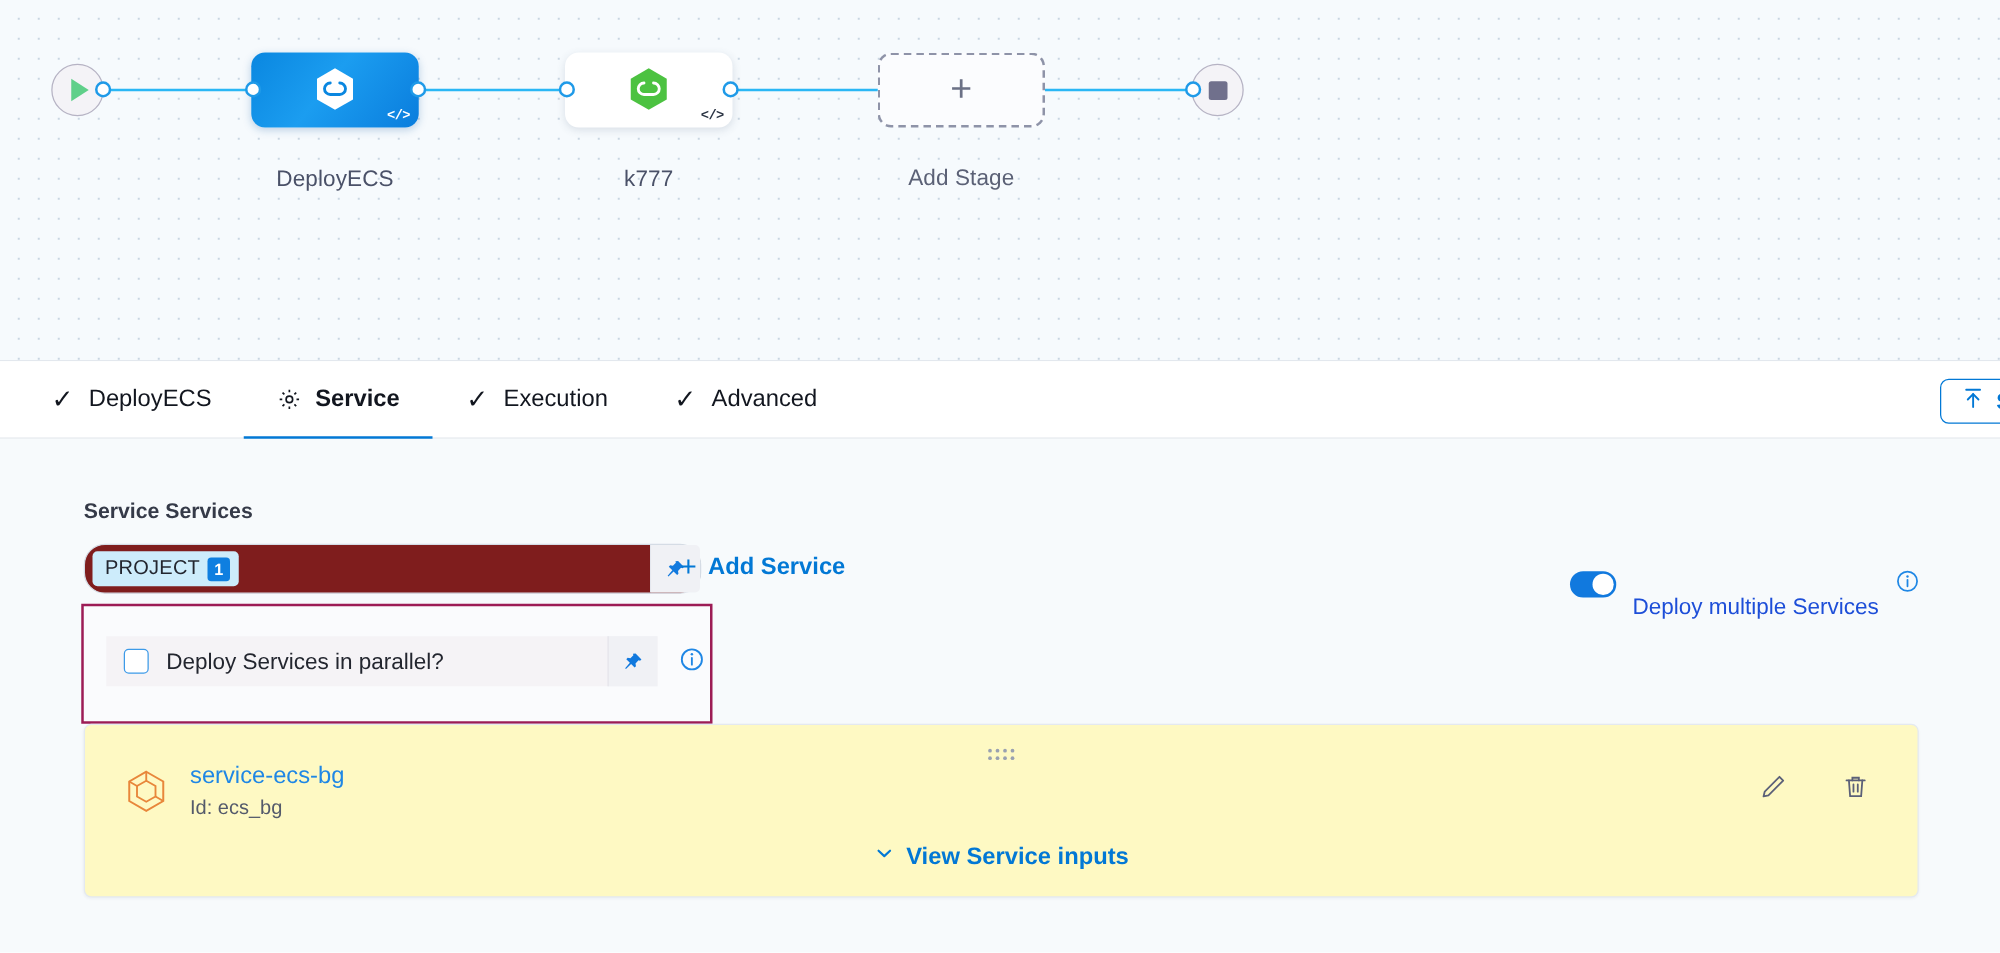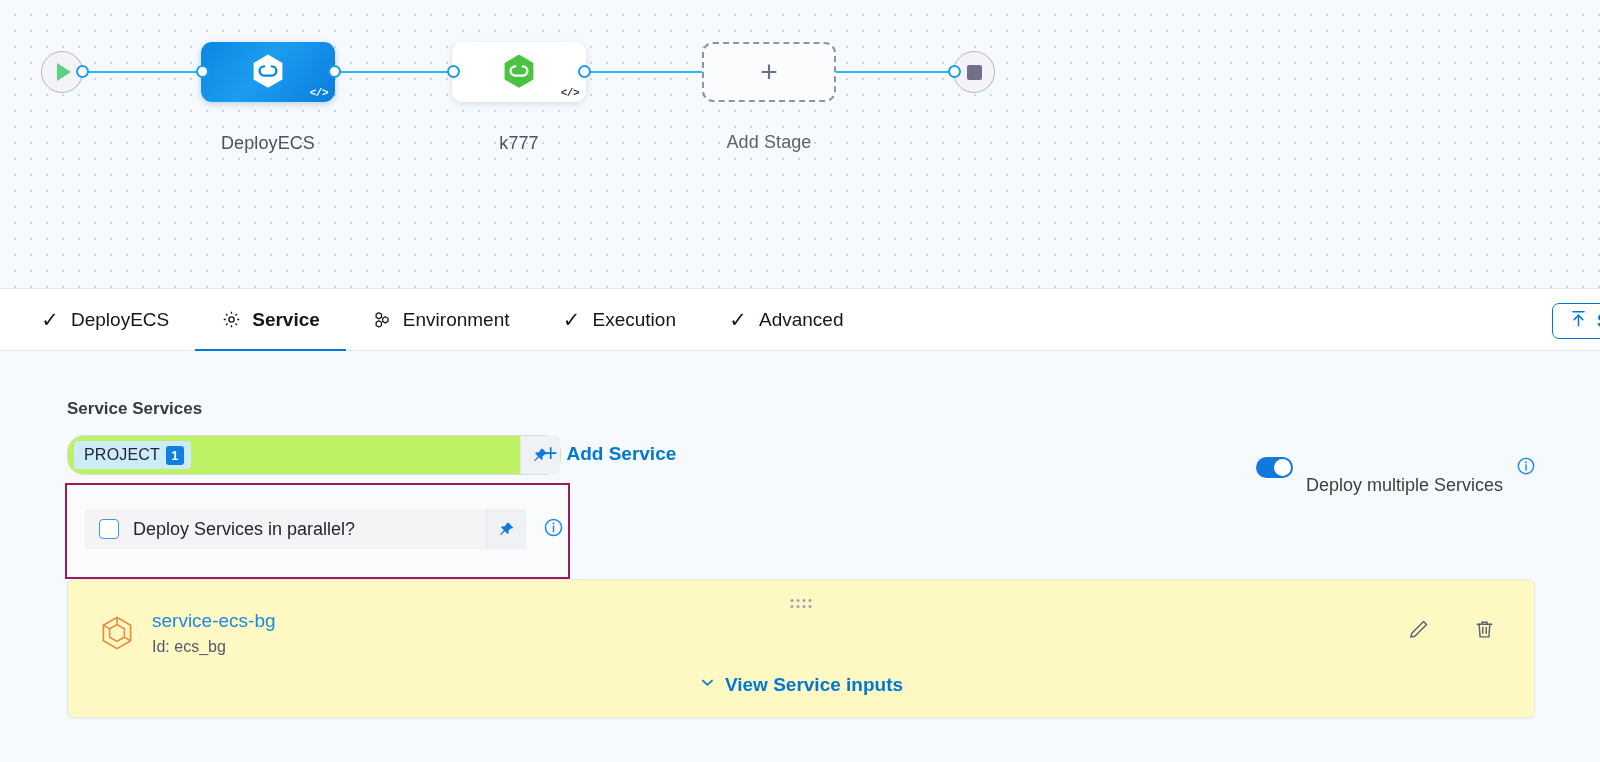--- a/index.html
+++ b/index.html
@@ -133,21 +133,21 @@
 
   .section-label {
     position: absolute; left: 67px; top: 48px;
     font-size: 17px; color: #353a48; font-weight: 600;
   }
 
   
   .svc-select {
     position: absolute; left: 67px; top: 84px;
     width: 494px; height: 40px;
-    background: #bef264; border: 1px solid #d5dce5; border-radius: 17px;
+    background: #7f1d1d; border: 1px solid #d5dce5; border-radius: 17px;
     display: flex; align-items: center;
   }
   .chip {
     margin-left: 6px; height: 28px; padding: 0 7px 0 10px;
     background: #cdecfb; border-radius: 4px;
     display: flex; align-items: center; gap: 6px;
     font-size: 16px; color: #23262f; letter-spacing: .2px;
   }
   .chip-count {
     background: #0f7fe0; color: #ffffff; border-radius: 3px;
@@ -175,21 +175,21 @@
     display: flex; align-items: center; gap: 13px;
   }
   .switch {
     width: 37px; height: 21px; border-radius: 11px; background: #1179de;
     position: relative; cursor: pointer;
   }
   .switch .knob {
     position: absolute; right: 2px; top: 2px;
     width: 17px; height: 17px; border-radius: 50%; background: #ffffff;
   }
-  .toggle-text { font-size: 18px; color: #404040; margin-top: 36px; }
+  .toggle-text { font-size: 18px; color: #1d4ed8; margin-top: 36px; }
 
   
   .parallel-hl {
     position: absolute; left: 65px; top: 132px;
     width: 505px; height: 96px;
     border: 2px solid #9c1c55; background: #fafbfd;
   }
   .parallel-row {
     position: absolute; left: 18px; top: 24px;
     width: 441px; height: 40px; background: #f5f3f6;
@@ -310,30 +310,20 @@
     <div class="tab active">
       <span class="tab-ico">
         <svg width="19" height="19" viewBox="0 0 24 24" fill="none" stroke="#12161f" stroke-width="1.7">
           <circle cx="12" cy="12" r="3.3"></circle>
           <path d="M12 2.2v2.6M12 19.2v2.6M2.2 12h2.6M19.2 12h2.6M5.1 5.1l1.85 1.85M17.05 17.05l1.85 1.85M18.9 5.1l-1.85 1.85M6.95 17.05L5.1 18.9"></path>
         </svg>
       </span>
       <span>Service</span>
     </div>
 
-    <div class="tab">
-      <span class="tab-ico">
-        <svg width="20" height="20" viewBox="0 0 24 24" fill="none" stroke="#12161f" stroke-width="1.5">
-          <path d="M8.2 3.2l3.2 1.85v3.7L8.2 10.6 5 8.75v-3.7z"></path>
-          <path d="M8.2 13.0l3.2 1.85v3.7l-3.2 1.85L5 18.55v-3.7z"></path>
-          <path d="M16.0 8.1l3.2 1.85v3.7l-3.2 1.85-3.2-1.85v-3.7z"></path>
-        </svg>
-      </span>
-      <span>Environment</span>
-    </div>
 
     <div class="tab">
       <span class="tab-ico">
         <span class="check-glyph">✓</span>
       </span>
       <span>Execution</span>
     </div>
 
     <div class="tab">
       <span class="tab-ico">

